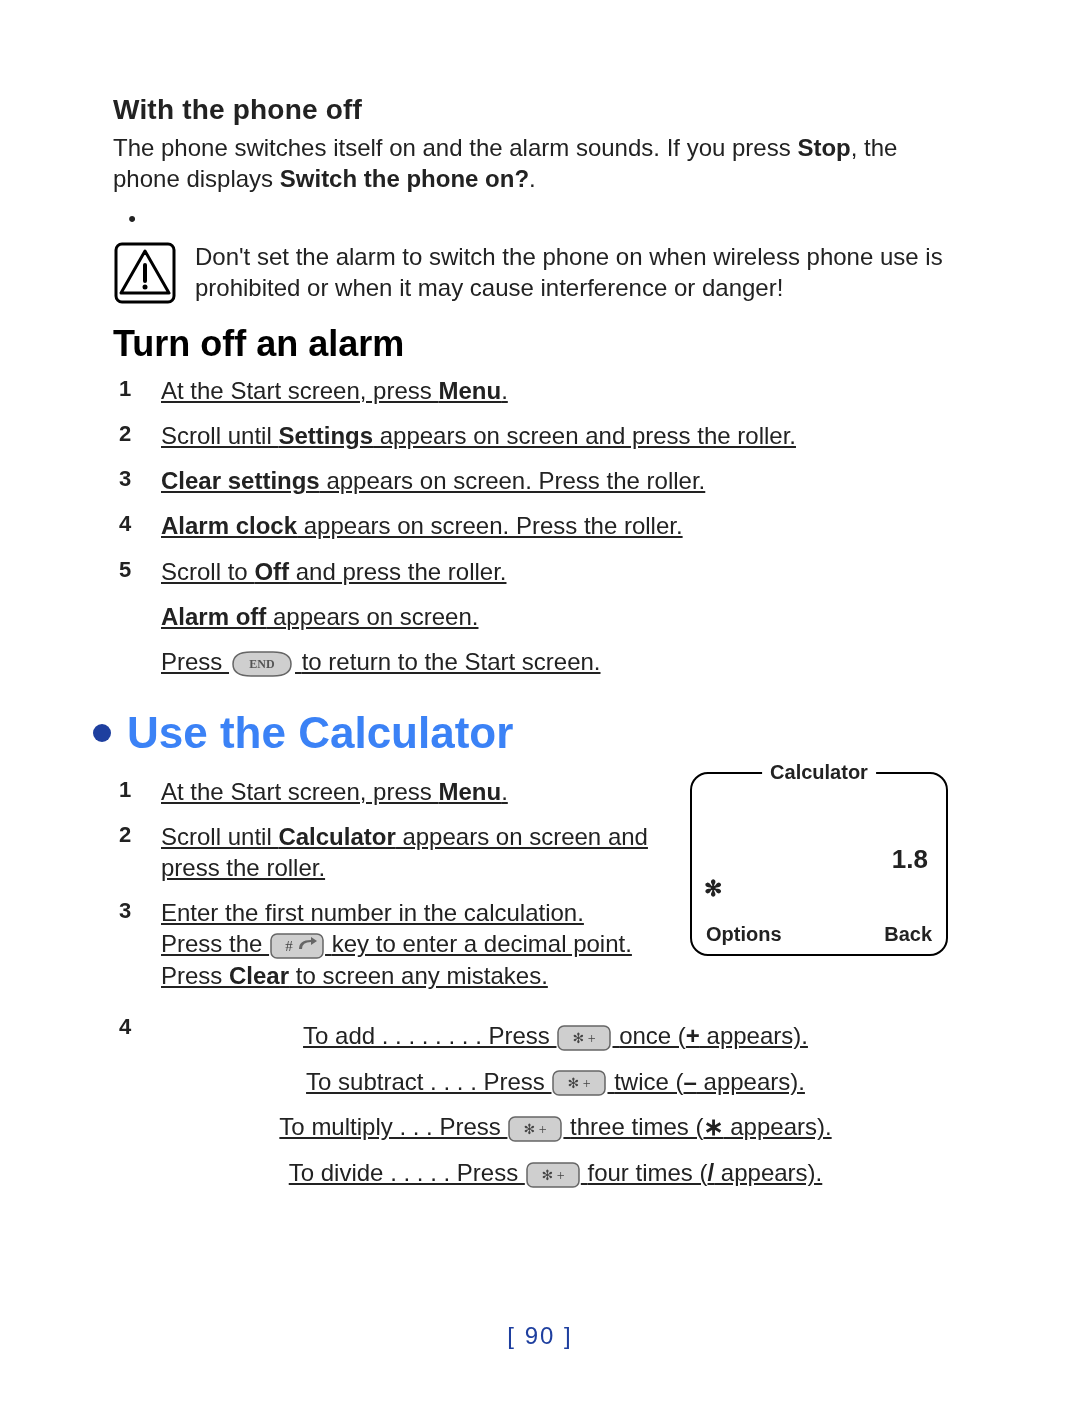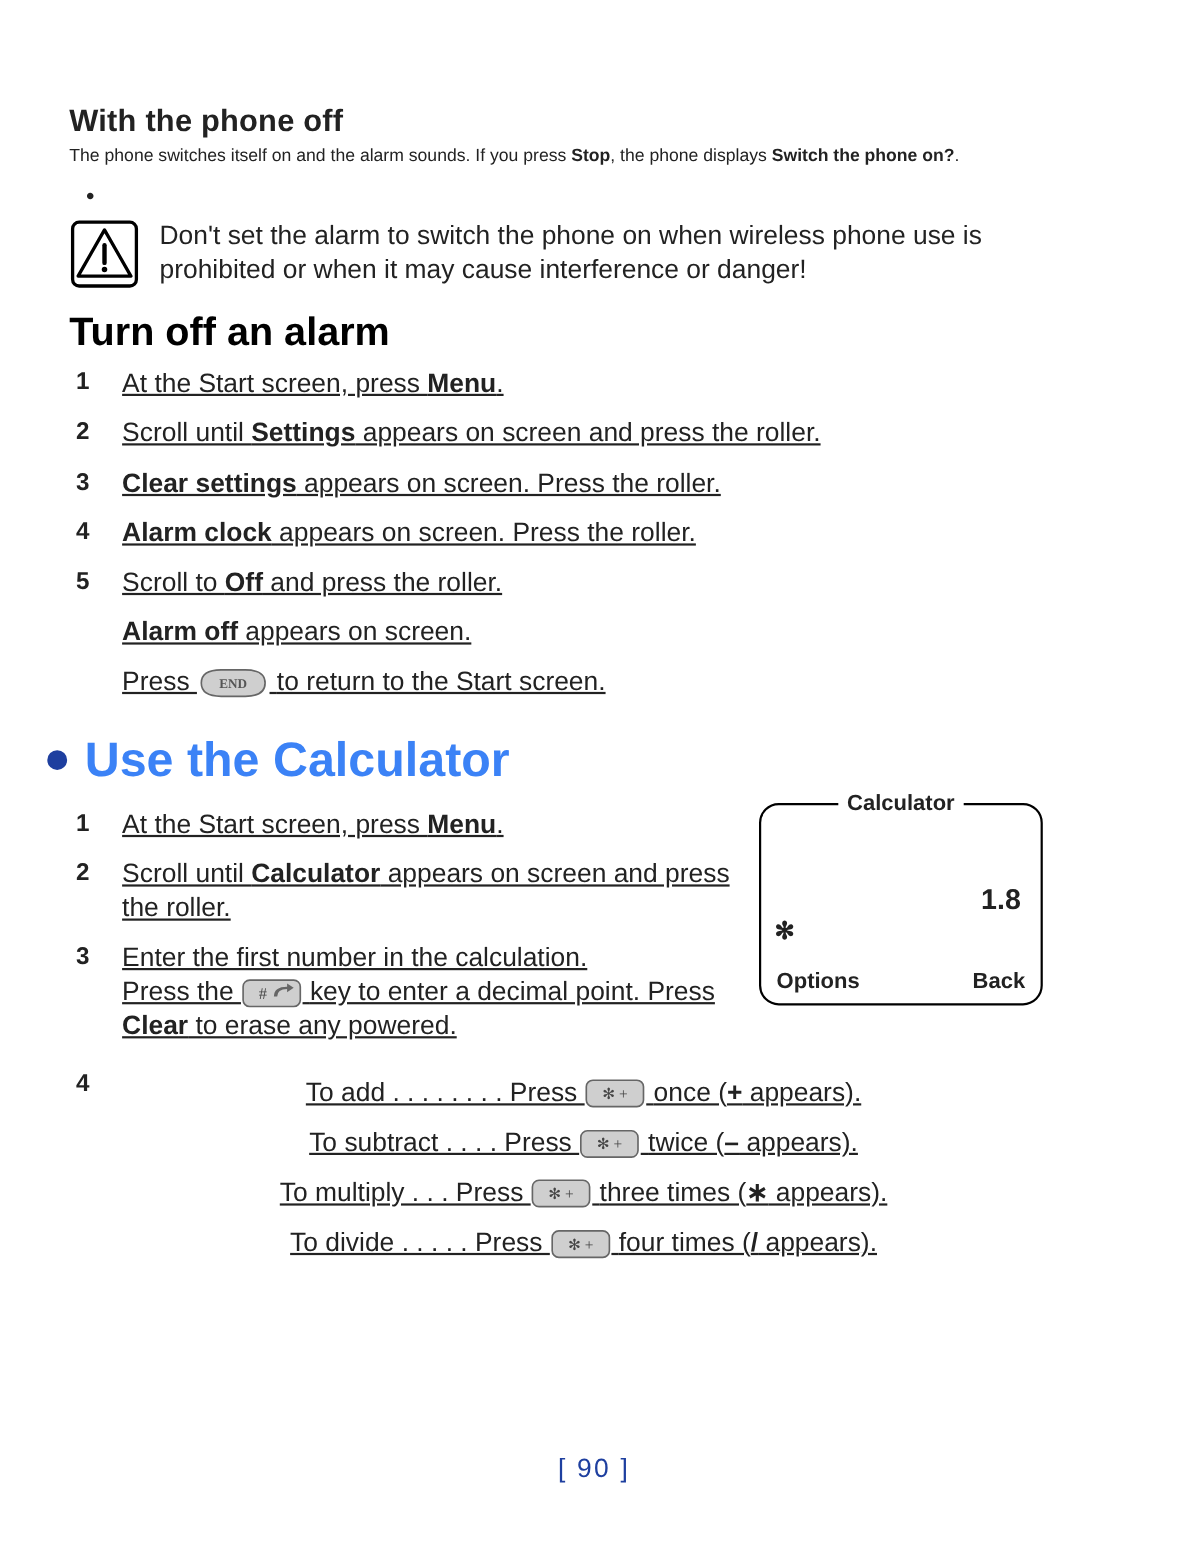--- a/index.html
+++ b/index.html
@@ -7,30 +7,30 @@
     padding: 0;
     background: #fff;
     font-family: "Trebuchet MS", "Verdana", sans-serif;
     color: #222;
   }
   .page {
     width: 1080px;
     height: 1412px;
     position: relative;
     box-sizing: border-box;
-    padding: 90px 130px 0 63px;
+    padding: 90px 130px 0 113px;
   }
   .h-sub {
     font-weight: bold;
     font-size: 28px;
     letter-spacing: 0.2px;
     margin: 4px 0 6px 0;
   }
   .para {
-    font-size: 16px;
+    font-size: 24px;
     line-height: 1.3;
     margin: 2px 0 8px 0;
   }
   b { font-weight: bold; }
 
   .bullet-row {
     display: flex;
     align-items: flex-start;
     margin: 6px 0 8px 0;
   }
@@ -271,21 +271,21 @@
         <li>
           <span>Enter the first number in the calculation.</span><br>
           <span>Press the </span>
           <span class="key">
             <svg width="56" height="28" viewBox="0 0 56 28">
               <rect x="2" y="2" width="52" height="24" rx="6" fill="#cfcfcf" stroke="#666" stroke-width="1.5"></rect>
               <text x="20" y="19" text-anchor="middle" font-family="Trebuchet MS" font-size="15" fill="#444">#</text>
               <path d="M33 17 Q33 10 42 10 L42 13 L48 9 L42 5 L42 8 Q30 8 30 17 Z" fill="#666"></path>
             </svg>
           </span>
-          <span> key to enter a decimal point. Press </span><b>Clear</b><span> to erase any powered.</span>
+          <span> key to enter a decimal point. Press </span><b>Clear</b><span> to screen any mistakes.</span>
         </li>
       </ol>
     </div>
 
     <div class="calc-screen">
       <div class="screen-box">
         <div class="screen-title">Calculator</div>
         <div class="screen-value">1.8</div>
         <div class="screen-star">✻</div>
         <div class="screen-options">Options</div>

